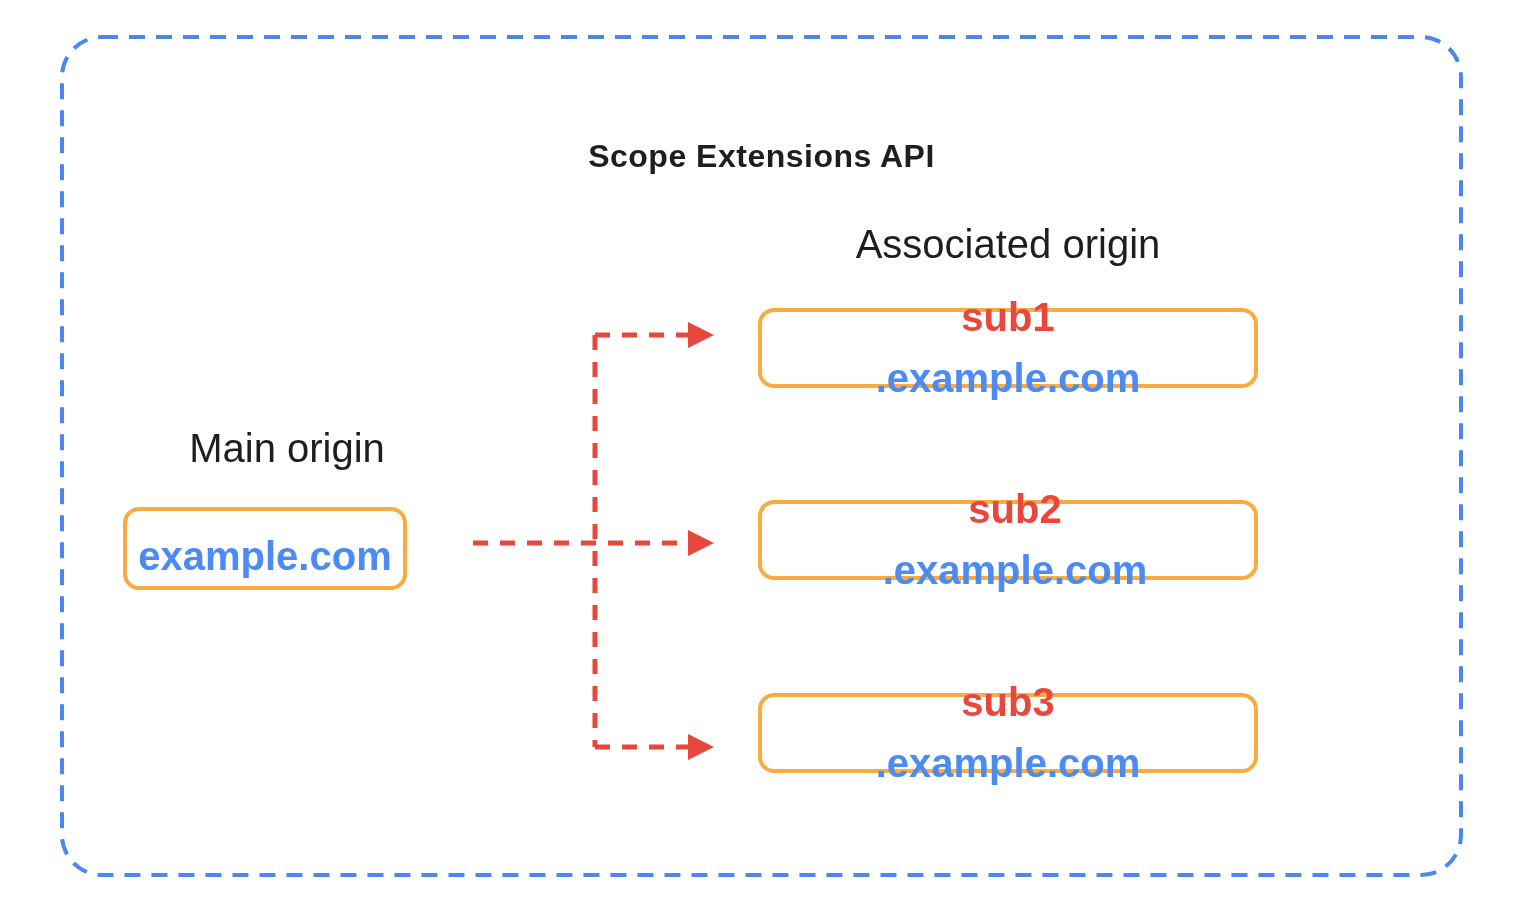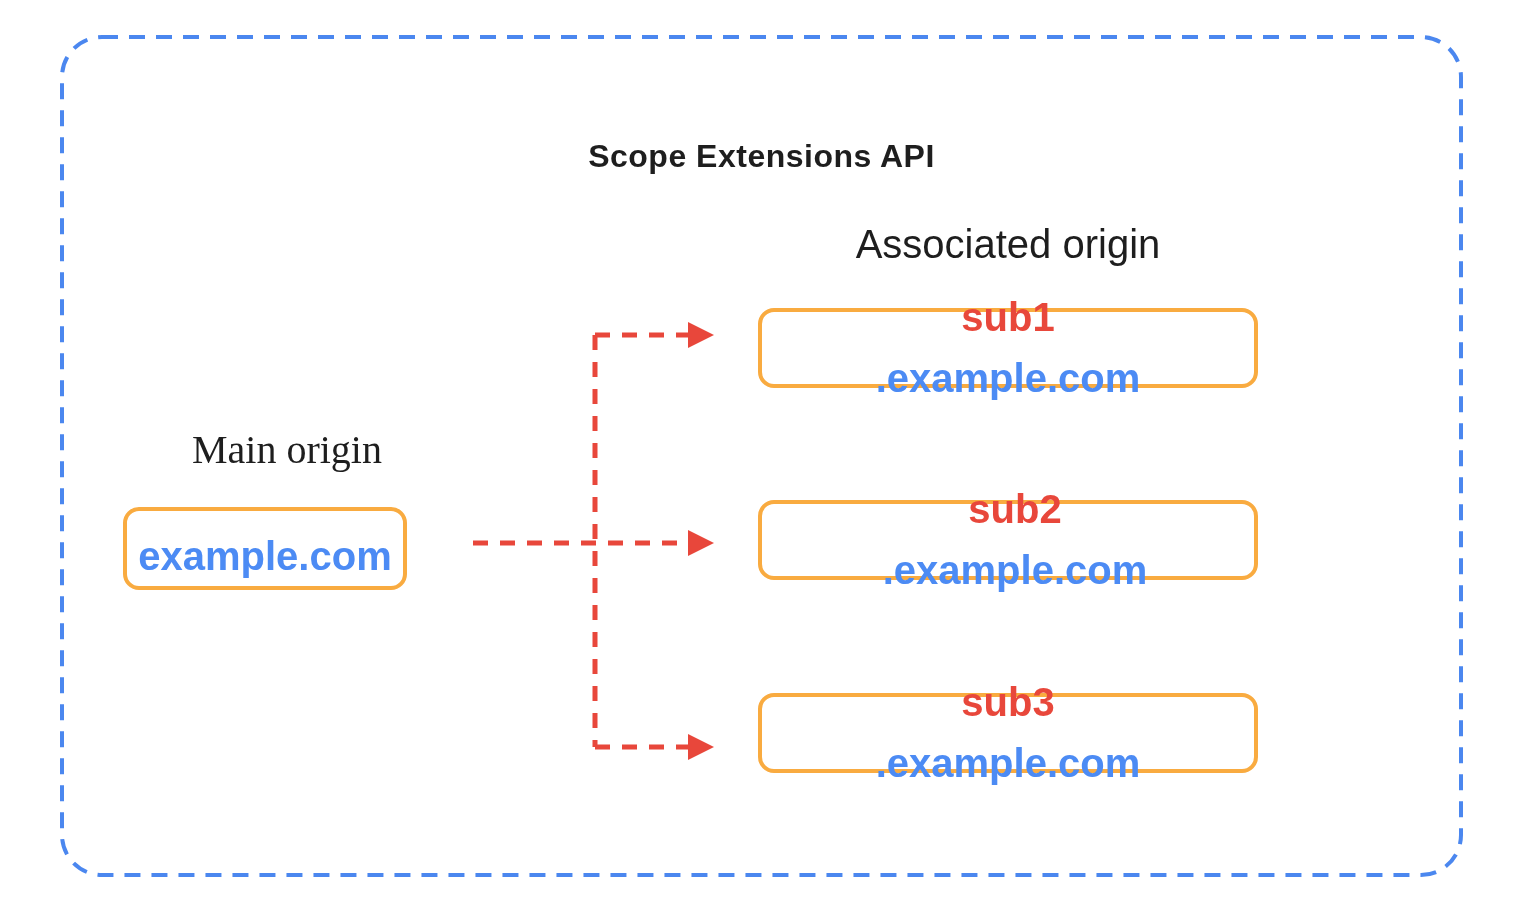--- a/index.html
+++ b/index.html
@@ -24,21 +24,21 @@
   .diagram-title{
     position:absolute;left:60px;top:90px;width:1403px;
     text-align:center;font-size:32px;font-weight:700;
     letter-spacing:0.5px;color:var(--text-black);margin-top:48px;
   }
   .col-label{
     position:absolute;font-size:40px;font-weight:400;color:var(--text-black);
     text-align:center;white-space:nowrap;
   }
   .assoc-label{left:758px;top:222px;width:500px;}
-  .main-label{left:123px;top:426px;width:328px;font-family:Liberation Serif, serif;}
+  .main-label{left:123px;top:426px;width:328px;}
 
   .origin-box{
     position:absolute;
     border:4px solid var(--box-border-orange);
     border-radius:16px;
     background:var(--background);
     display:flex;align-items:center;justify-content:center;
     font-size:40px;font-weight:700;white-space:nowrap;flex-direction:column;
   }
   .main-box{left:123px;top:507px;width:284px;height:83px;}

